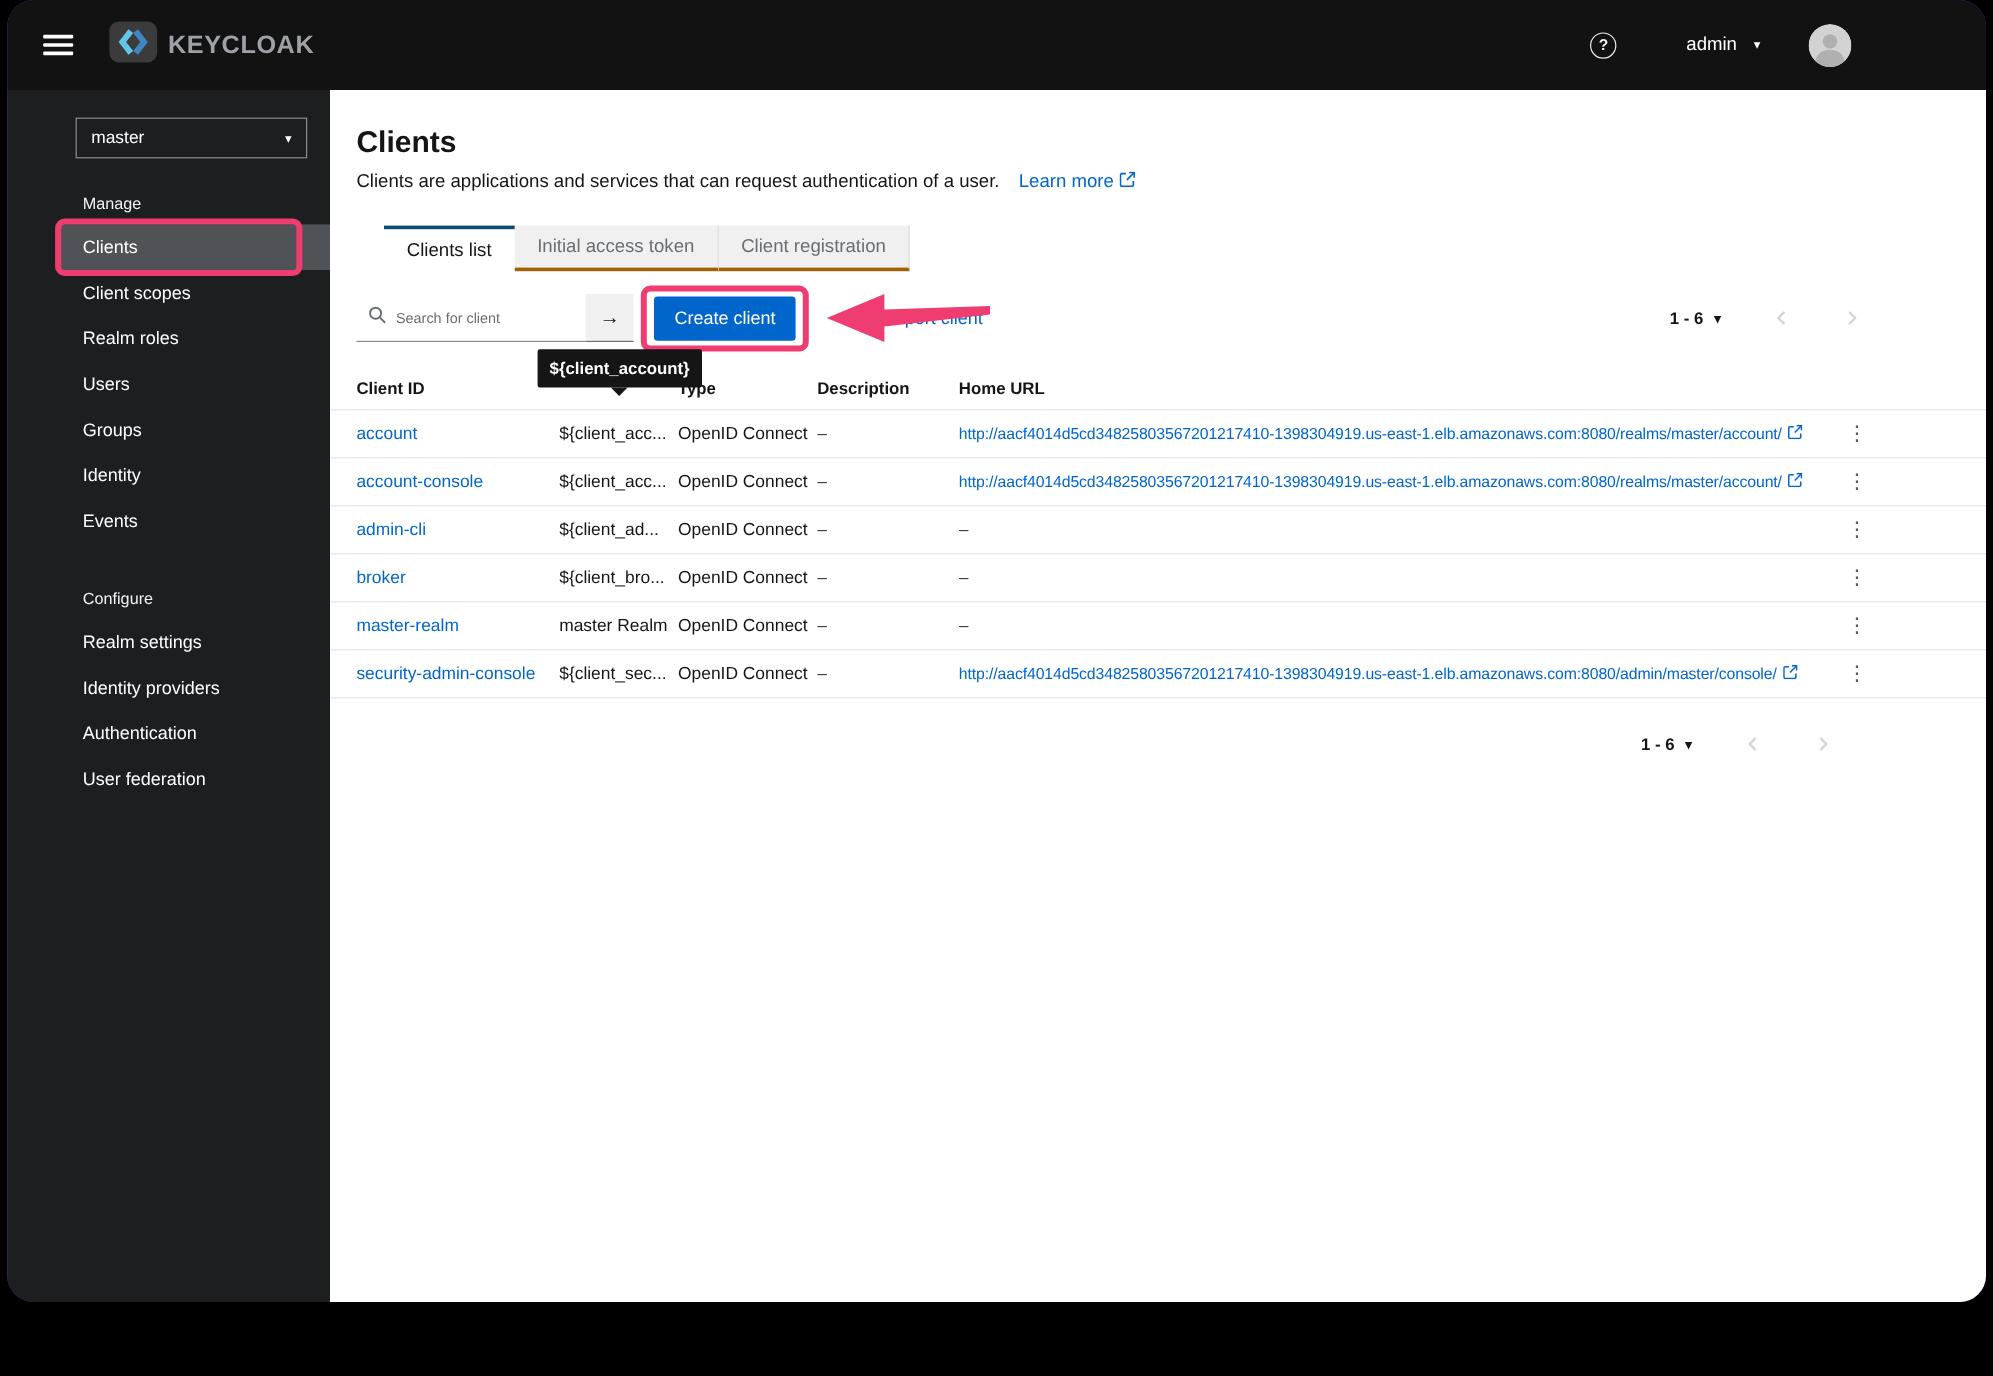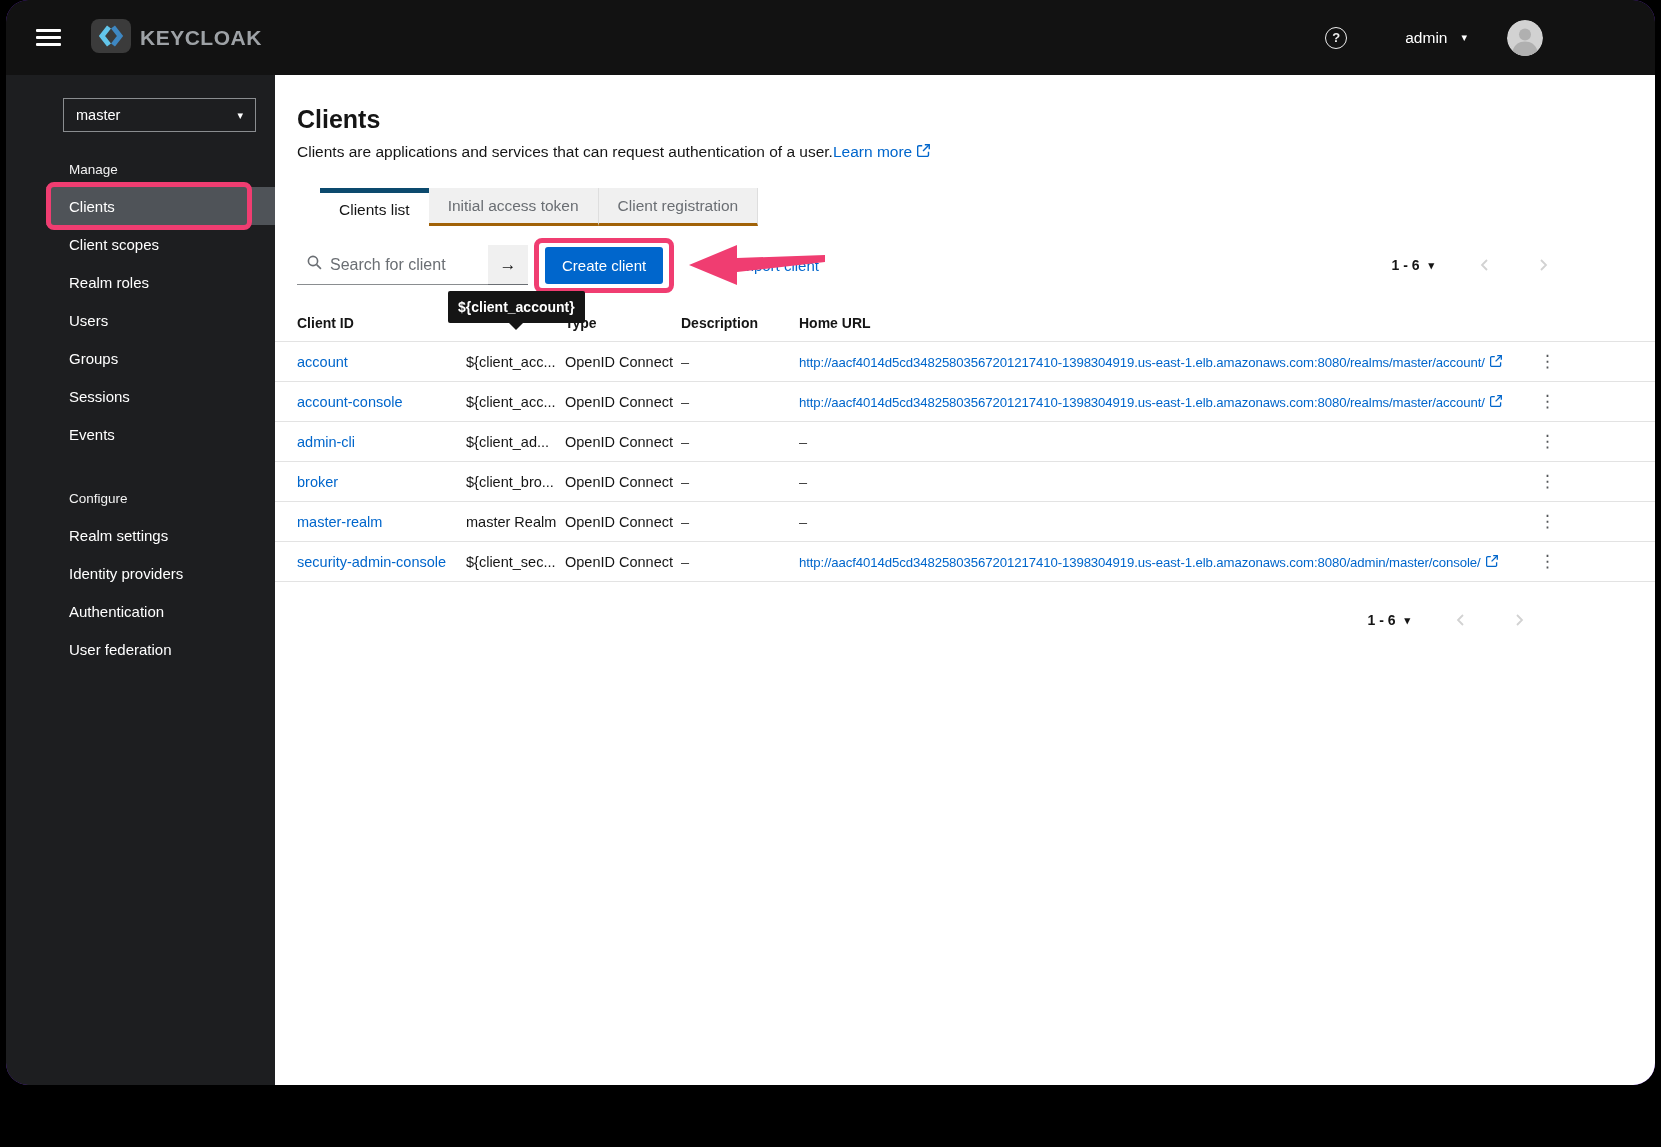--- a/index.html
+++ b/index.html
@@ -60,32 +60,32 @@
     color: #fff; font-size: 15px; cursor: pointer; position: relative;
   }
   .nav-item.selected { background: #4f5358; }
   .ring { border: 5px solid #f03d71; border-radius: 8px; pointer-events: none; position: absolute; }
   .nav-item .ring { left: 0; right: 23px; top: -5px; bottom: -5px; z-index: 3; }
 
   
   .page-head { padding: 30px 24px 0 22px; }
   .page-title { font-size: 25px; font-weight: 700; }
   .subtitle-row { margin-top: 9px; font-size: 15.5px; display: flex; align-items: center; }
-  .learn-more { color: #0066cc; text-decoration: none; display: inline-flex; align-items: flex-end; gap: 5px; cursor: pointer; }
+  .learn-more { color: #0066cc; text-decoration: none; margin-left: 16px; display: inline-flex; align-items: flex-end; gap: 5px; cursor: pointer; }
 
   
   .tabs { display: flex; margin: 27px 0 0 45px; height: 38px; }
   .tab { padding: 0 19px; display: flex; align-items: center; font-size: 15.5px; cursor: pointer; }
-  .tab.active { background: #fff; border-top: 5px solid #0c4a6e; color: #151515; }
+  .tab.active { background: #fff; border-top: 3px solid #0c4a6e; color: #151515; }
   .tab.inactive { background: #f0f0f0; color: #6a6e73; border-right: 1px solid #dedede; border-bottom: 3px solid #a16207; }
 
   
   .toolbar { margin-top: 17px; padding: 0 105px 0 22px; display: flex; align-items: center; height: 44px; position: relative; }
   .search { width: 191px; height: 40px; border-bottom: 1px solid #8a8d90; display: flex; align-items: center; gap: 8px; padding: 0 6px 0 10px; }
-  .search input { border: none; outline: none; font-size: 16px; width: 150px; color: #151515; font-family: inherit; background: transparent; }
+  .search input { border: none; outline: none; font-size: 12px; width: 150px; color: #151515; font-family: inherit; background: transparent; }
   .search input::placeholder { color: #6a6e73; }
   .search-go {
     width: 40px; height: 40px; background: #f0f0f0; border: none; border-bottom: 1px solid #6a6e73;
     font-size: 17px; color: #151515; cursor: pointer; display: flex; align-items: center; justify-content: center;
   }
   .create-wrap { position: relative; margin-left: 17px; }
   .create-btn {
     background: #0066cc; color: #fff; border: none; border-radius: 3px;
     font-size: 15px; font-family: inherit; padding: 10px 17px; cursor: pointer;
   }
@@ -176,21 +176,21 @@
           <div class="nav-item">
             <span>Realm roles</span>
           </div>
           <div class="nav-item">
             <span>Users</span>
           </div>
           <div class="nav-item">
             <span>Groups</span>
           </div>
           <div class="nav-item">
-            <span>Sessions</span>
+            <span>Identity</span>
           </div>
           <div class="nav-item">
             <span>Events</span>
           </div>
           <div class="nav-label">Configure</div>
           <div class="nav-item">
             <span>Realm settings</span>
           </div>
           <div class="nav-item">
             <span>Identity providers</span>

